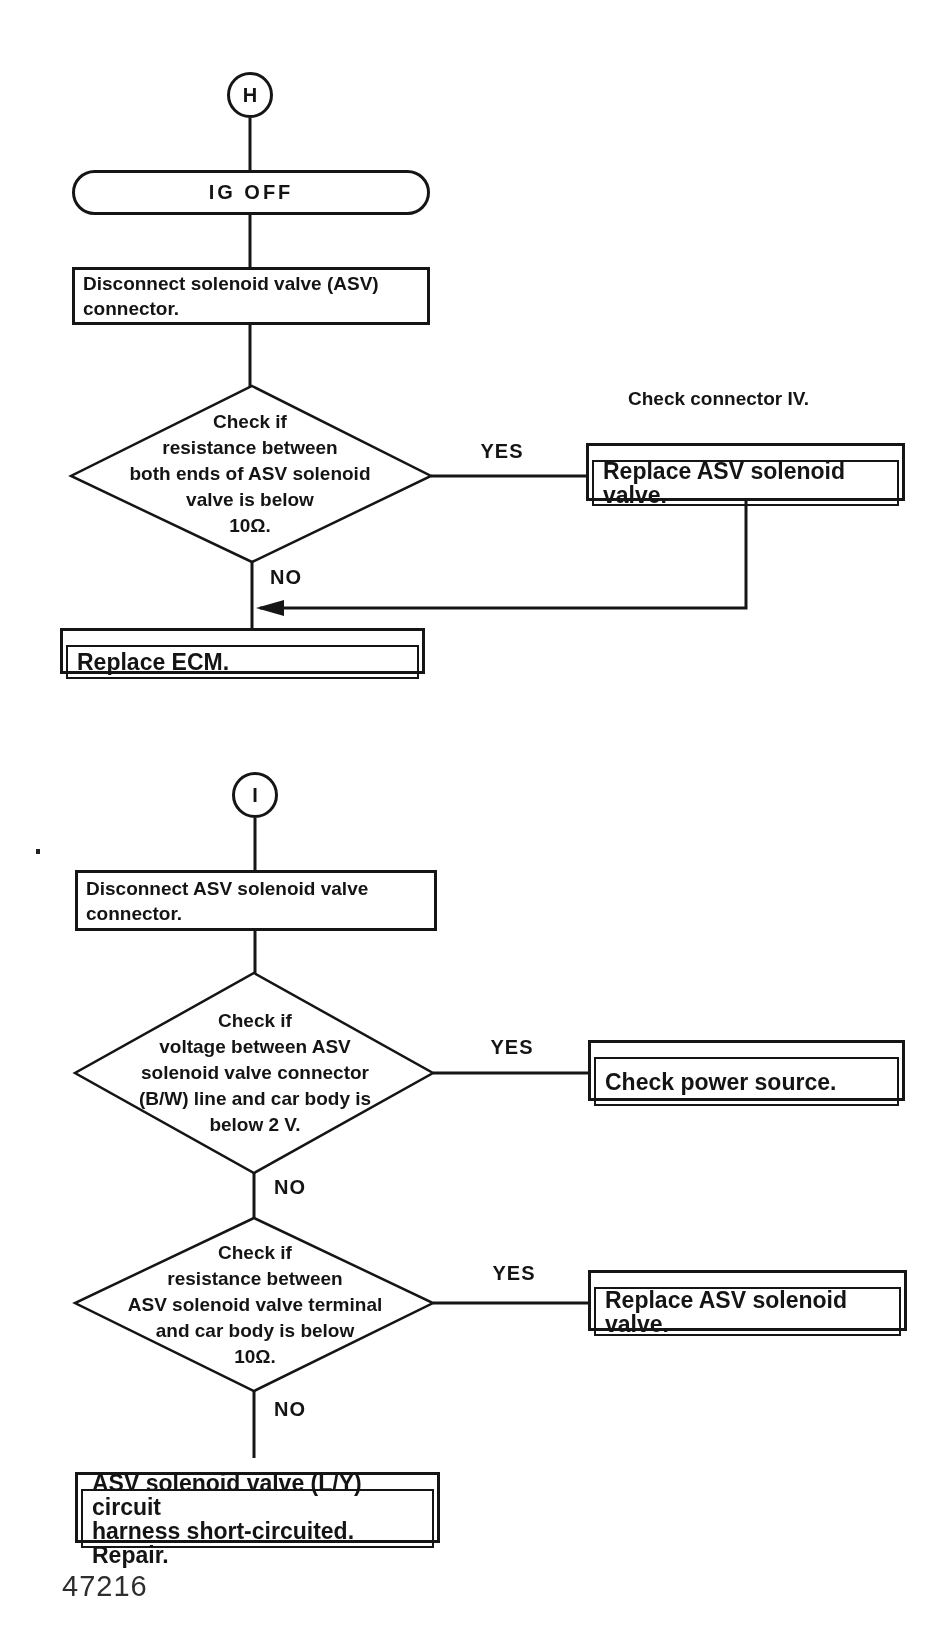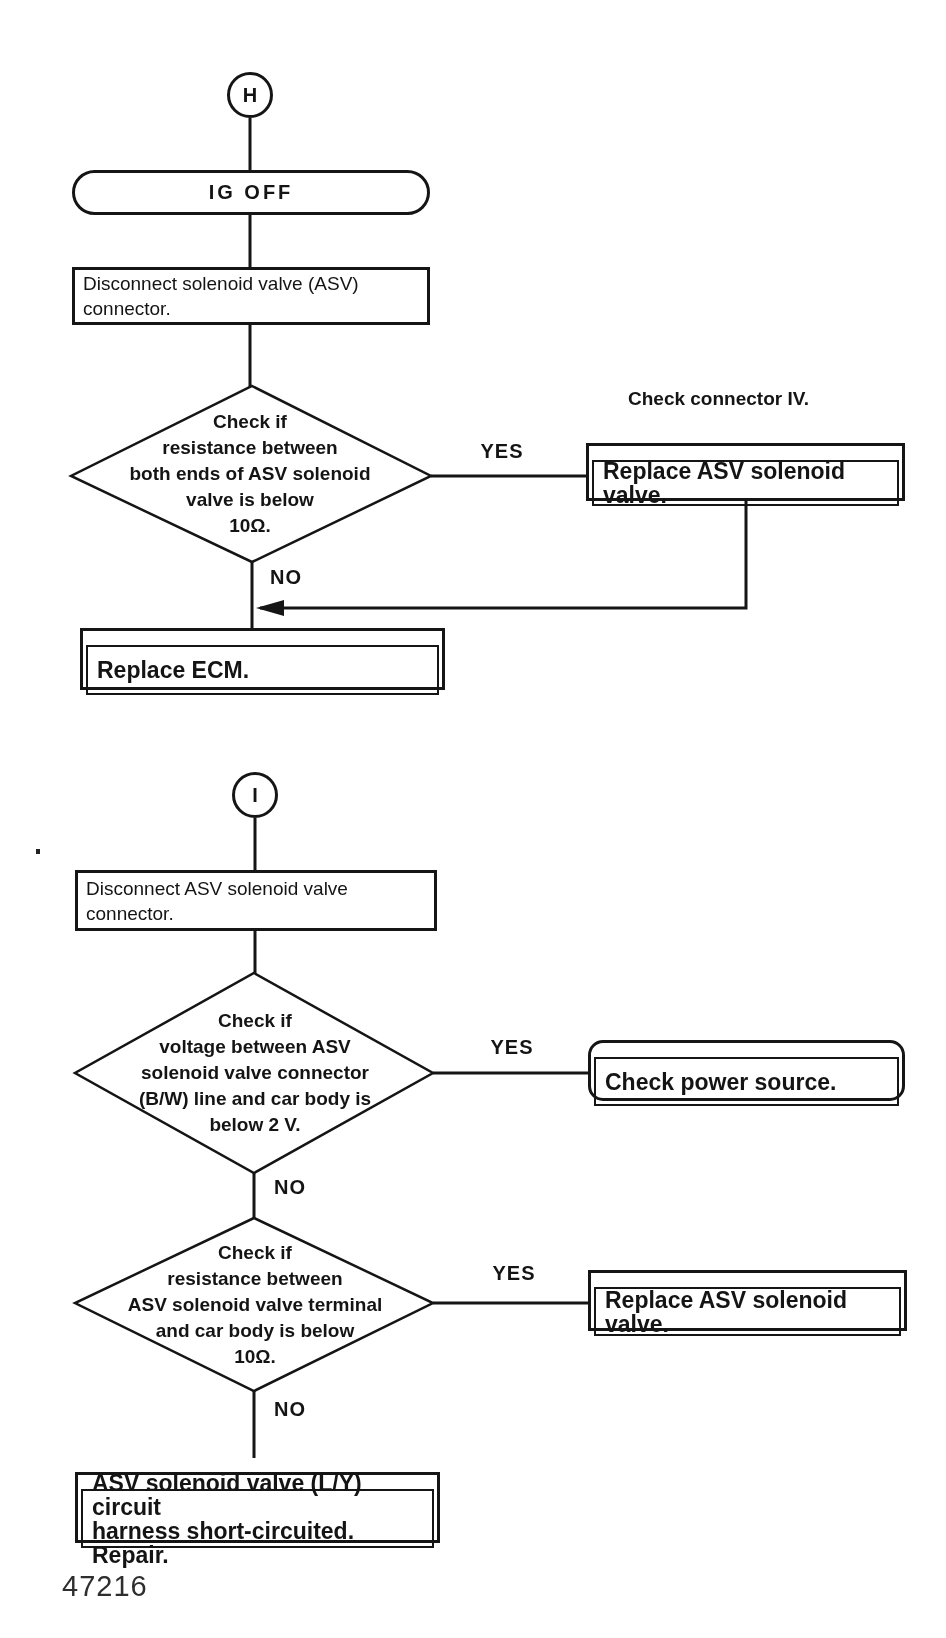--- a/index.html
+++ b/index.html
@@ -22,21 +22,21 @@
     border-radius: 23px;
     background: #fff;
     display: flex; align-items: center; justify-content: center;
     font-weight: bold; font-size: 20px; letter-spacing: 3px;
   }
   .pbox {
     border: 3px solid #151515;
     background: #fff;
     display: flex; align-items: center;
     padding: 2px 8px;
-    font-weight: normal; font-size: 19px; line-height: 25px;
+    font-weight: bold; font-size: 19px; line-height: 25px;
     white-space: pre-line;
   }
   .dbox {
     border: 3px solid #151515;
     background: #fff;
     padding: 3px;
   }
   .dbox .inner {
     border: 2px solid #151515;
     width: 100%; height: 100%;
@@ -112,21 +112,21 @@
   <div class="abs node branch-label" style="left:462px; top:440px; width:80px;">YES</div>
 
   <div class="abs node note-label" style="left:628px; top:388px; width:260px;">Check connector IV.</div>
 
   <div class="abs node dbox" style="left:586px; top:443px; width:319px; height:58px;">
     <div class="inner">Replace ASV solenoid valve.</div>
   </div>
 
   <div class="abs node branch-label" style="left:256px; top:566px; width:60px;">NO</div>
 
-  <div class="abs node dbox" style="left:80px; top:628px; width:365px; height:62px;">
+  <div class="abs node dbox" style="left:60px; top:628px; width:365px; height:46px;">
     <div class="inner">Replace ECM.</div>
   </div>
 
   <div class="abs node connector-circle" style="left:232px; top:772px; width:46px; height:46px;">
     <span>I</span>
   </div>
 
   <div class="abs speck" style="left:36px; top:849px;"></div>
 
   <div class="abs node pbox" style="left:75px; top:870px; width:362px; height:61px;">
@@ -135,21 +135,21 @@
   </div>
 
   <div class="abs node diamond-text" style="left:95px; top:985px; width:320px; height:175px;">Check if
 voltage between ASV
 solenoid valve connector
 (B/W) line and car body is
 below 2 V.</div>
 
   <div class="abs node branch-label" style="left:472px; top:1036px; width:80px;">YES</div>
 
-  <div class="abs node dbox" style="left:588px; top:1040px; width:317px; height:61px;border-radius:15px;">
+  <div class="abs node dbox" style="left:588px; top:1040px; width:317px; height:61px;">
     <div class="inner">Check power source.</div>
   </div>
 
   <div class="abs node branch-label" style="left:260px; top:1176px; width:60px;">NO</div>
 
   <div class="abs node diamond-text" style="left:95px; top:1226px; width:320px; height:158px;">Check if
 resistance between
 ASV solenoid valve terminal
 and car body is below
 10Ω.</div>

